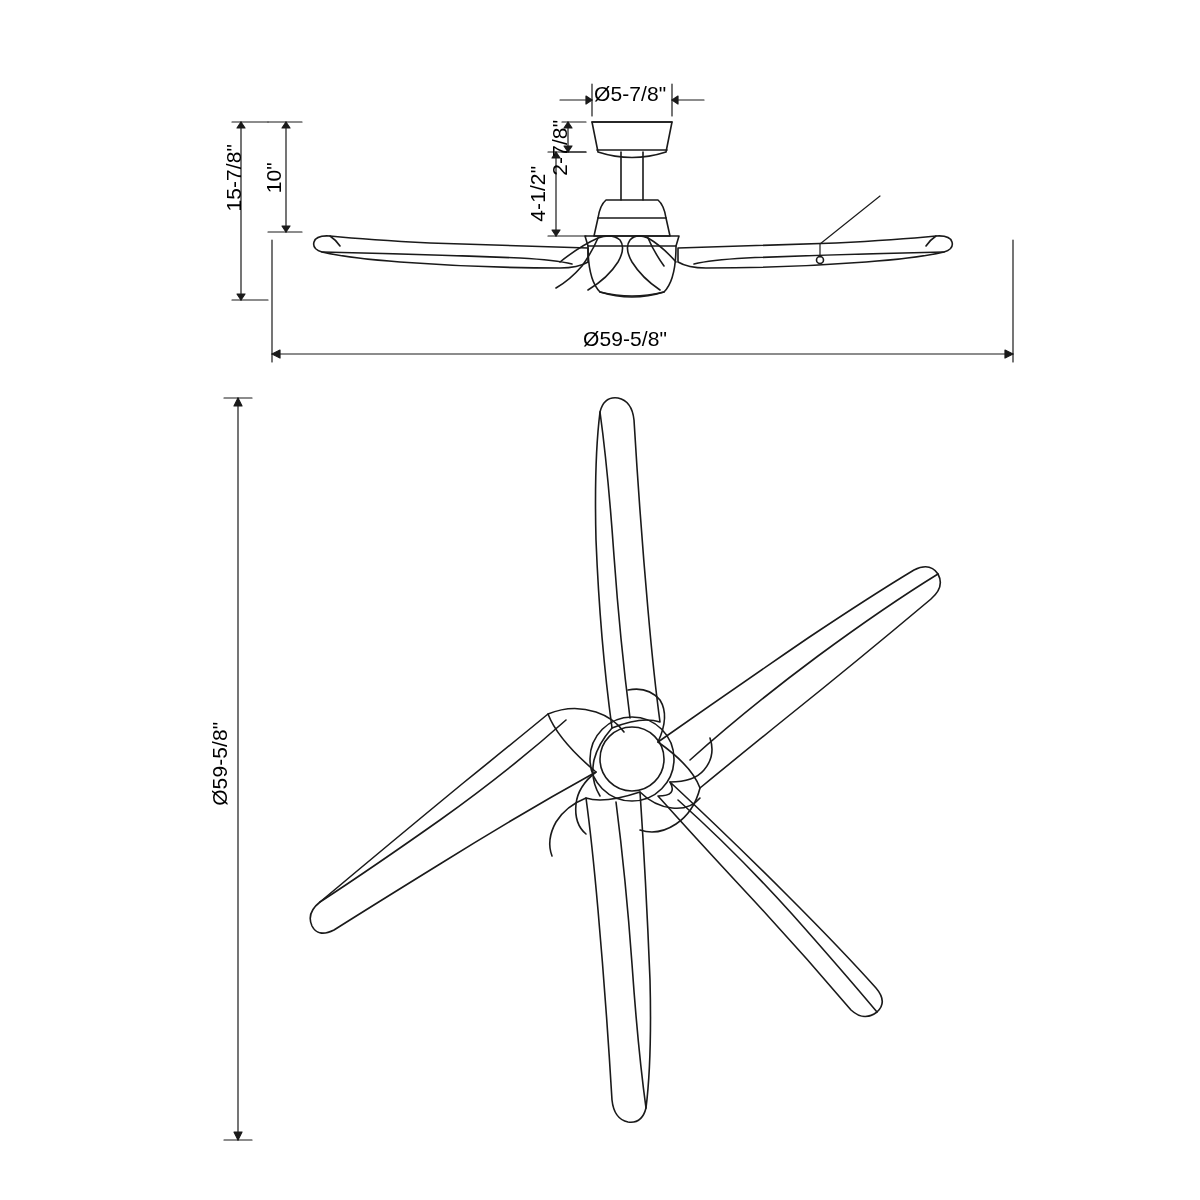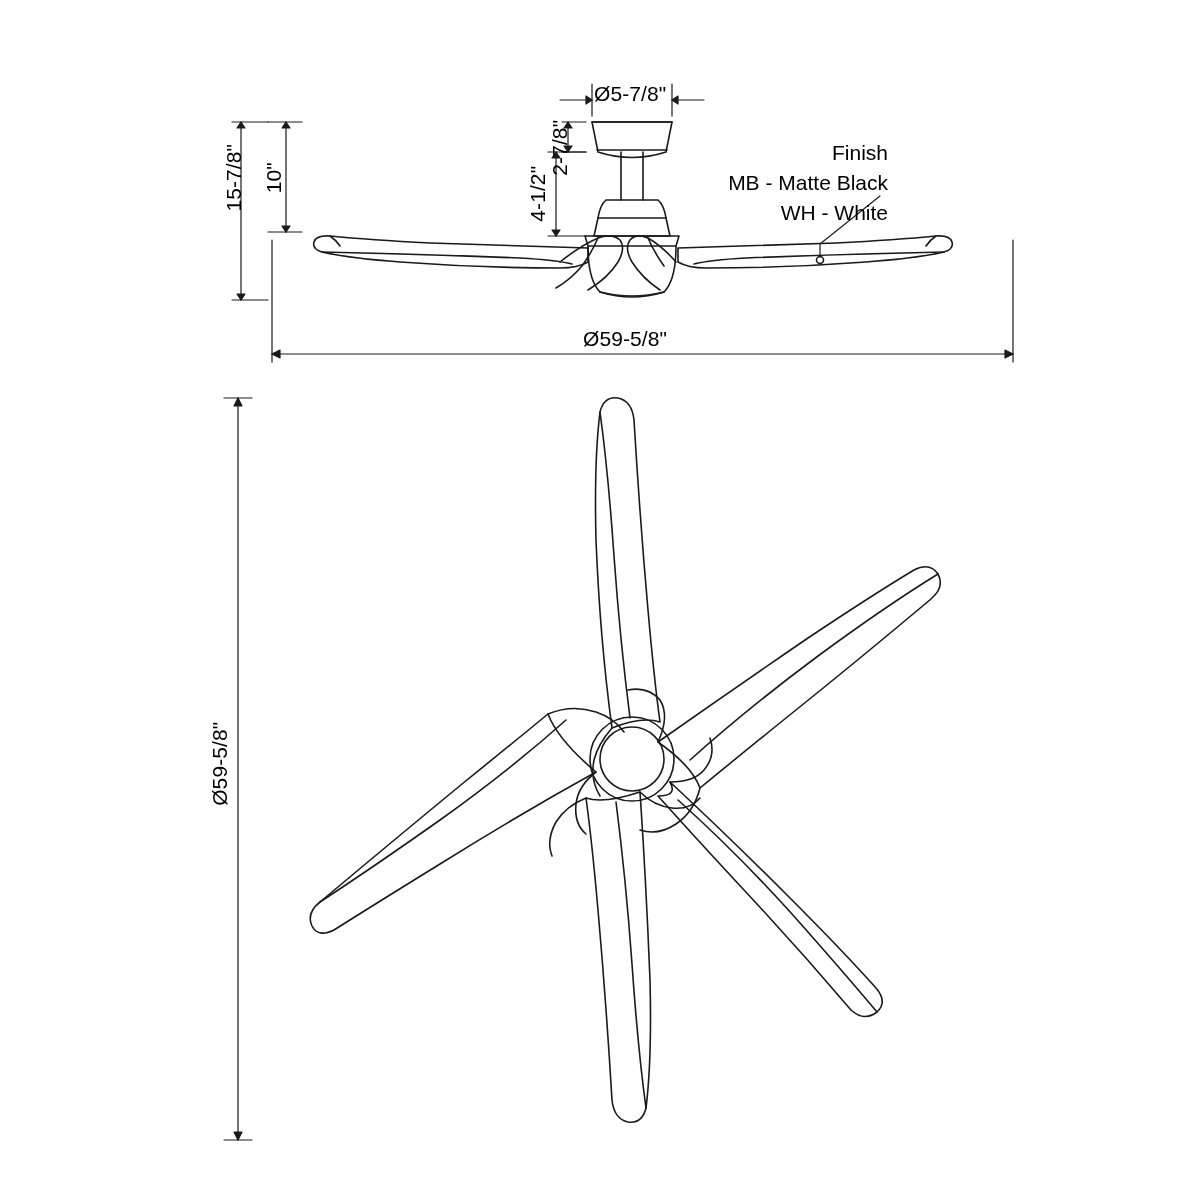--- a/index.html
+++ b/index.html
@@ -188,19 +188,14 @@
   <div class="dim-label rot-label" style="left:492px; top:182px; width:92px; text-align:center;">4-1/2"</div>
 
   <div class="dim-label rot-label" style="left:228px; top:166px; width:92px; text-align:center;">10"</div>
 
   <div class="dim-label rot-label" style="left:158px; top:166px; width:152px; text-align:center;">15-7/8"</div>
 
   <div class="dim-label" style="left:583px; top:327px;">Ø59-5/8"</div>
 
   <div class="dim-label rot-label" style="left:140px; top:752px; width:160px; text-align:center;">Ø59-5/8"</div>
 
-  <div class="finish-block" style="right:312px; top:138px;">
-    <div>Finish</div>
-    <div>MB - Matte Black</div>
-    <div>WH - White</div>
-  </div>
 
 </div>
 
 </body></html>

